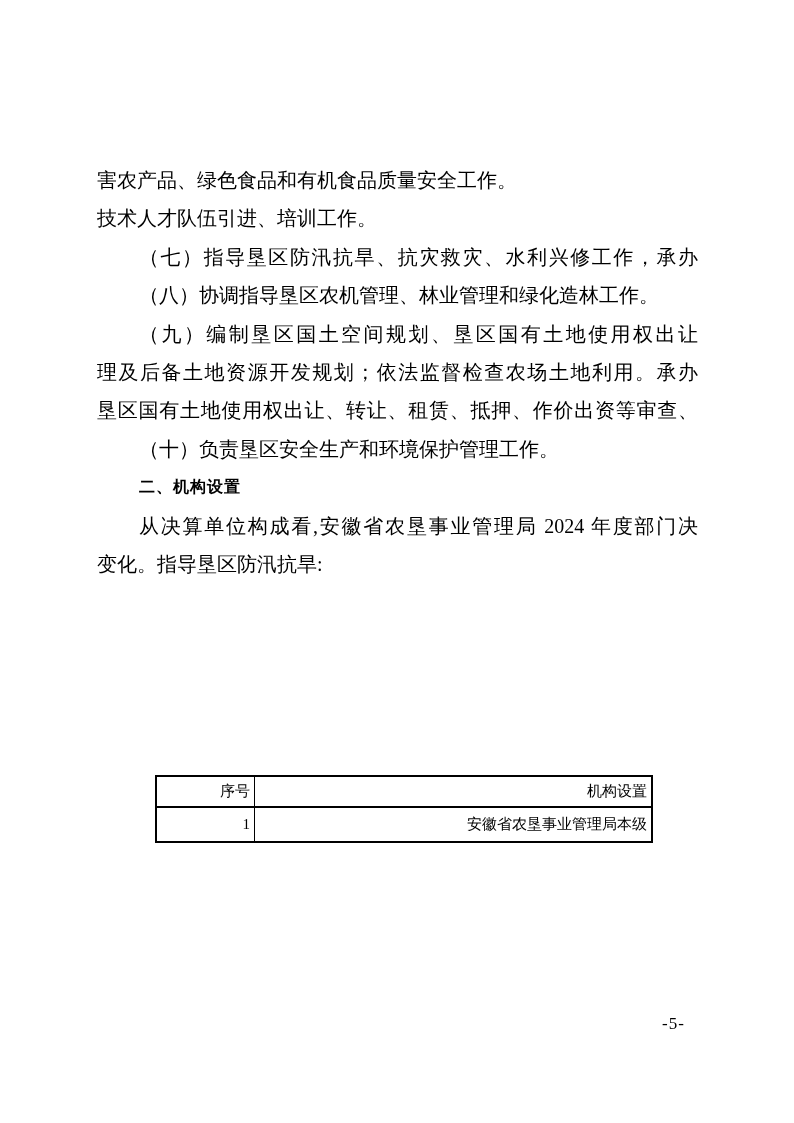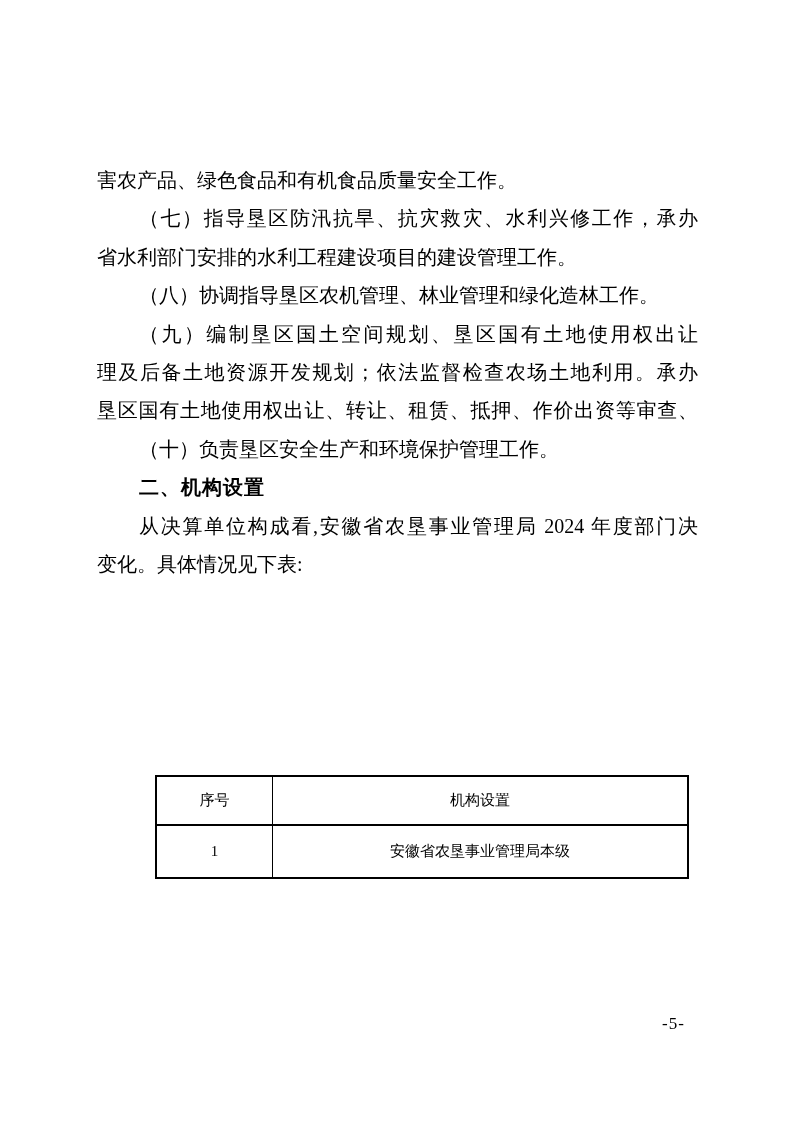--- a/index.html
+++ b/index.html
@@ -33,40 +33,40 @@
   }
   .line.fill {
     text-align-last: justify;
   }
   .line.indent {
     text-indent: 42px;
   }
   .line.heading {
     font-family: "Liberation Sans", "DejaVu Sans", sans-serif;
     font-weight: 700;
-    font-size: 20px;
+    font-size: 16px;
     text-align: left;
     letter-spacing: 1px;
   }
   .unit-table {
     position: absolute;
     left: 155px;
     top: 753px;
     width: 481px;
     border-collapse: collapse;
     table-layout: fixed;
     border: 2px solid #000000;
     font-size: 15px;
   }
   .unit-table th, .unit-table td {
     border: 1px solid #000000;
-    text-align: center;
+    text-align: right;
     vertical-align: middle;
     font-weight: normal;
-    padding: 13px;
+    padding: 4px;
     overflow: hidden;
   }
   .unit-table thead th {
     height: 21px;
     border-bottom: 2px solid #000000;
   }
   .unit-table tbody td {
     height: 25px;
   }
   .col-seq { width: 89px; }
@@ -79,30 +79,30 @@
     letter-spacing: 1px;
     font-family: "Liberation Serif", "DejaVu Serif", serif;
   }
 </style>
 </head>
 <body>
 
 <div class="page">
   <div class="content">
     <div class="line">害农产品、绿色食品和有机食品质量安全工作。</div>
+    <div class="line">技术人才队伍引进、培训工作。</div>
     <div class="line indent fill">（七）指导垦区防汛抗旱、抗灾救灾、水利兴修工作，承办</div>
-    <div class="line">省水利部门安排的水利工程建设项目的建设管理工作。</div>
     <div class="line indent">（八）协调指导垦区农机管理、林业管理和绿化造林工作。</div>
     <div class="line indent fill">（九）编制垦区国土空间规划、垦区国有土地使用权出让</div>
     <div class="line fill">理及后备土地资源开发规划；依法监督检查农场土地利用。承办</div>
     <div class="line fill">垦区国有土地使用权出让、转让、租赁、抵押、作价出资等审查、</div>
     <div class="line indent">（十）负责垦区安全生产和环境保护管理工作。</div>
     <div class="line indent heading">二、机构设置</div>
     <div class="line indent fill">从决算单位构成看,安徽省农垦事业管理局 2024 年度部门决</div>
-    <div class="line">变化。具体情况见下表:</div>
+    <div class="line">变化。指导垦区防汛抗旱:</div>
   </div>
 
   <table class="unit-table">
     <thead>
       <tr>
         <th class="col-seq">序号</th>
         <th class="col-name">机构设置</th>
       </tr>
     </thead>
     <tbody>

